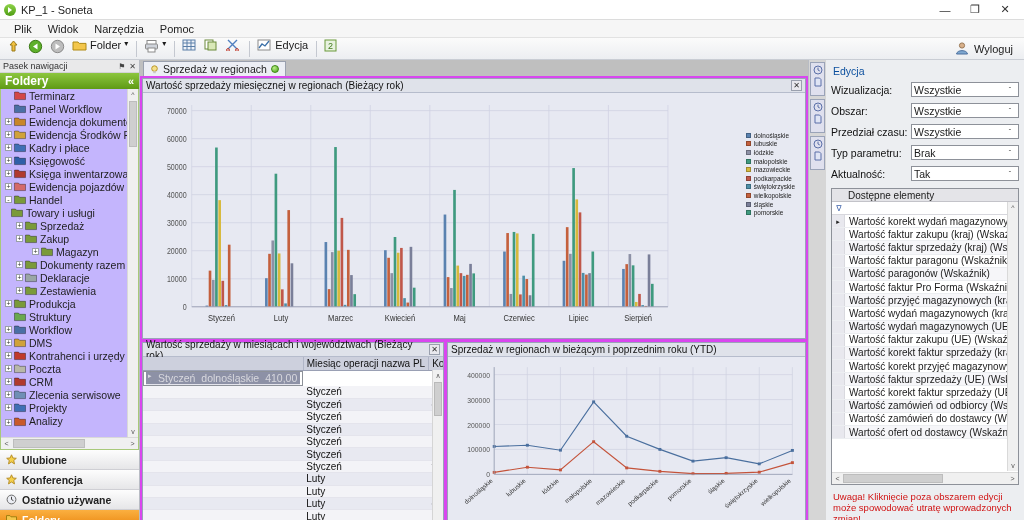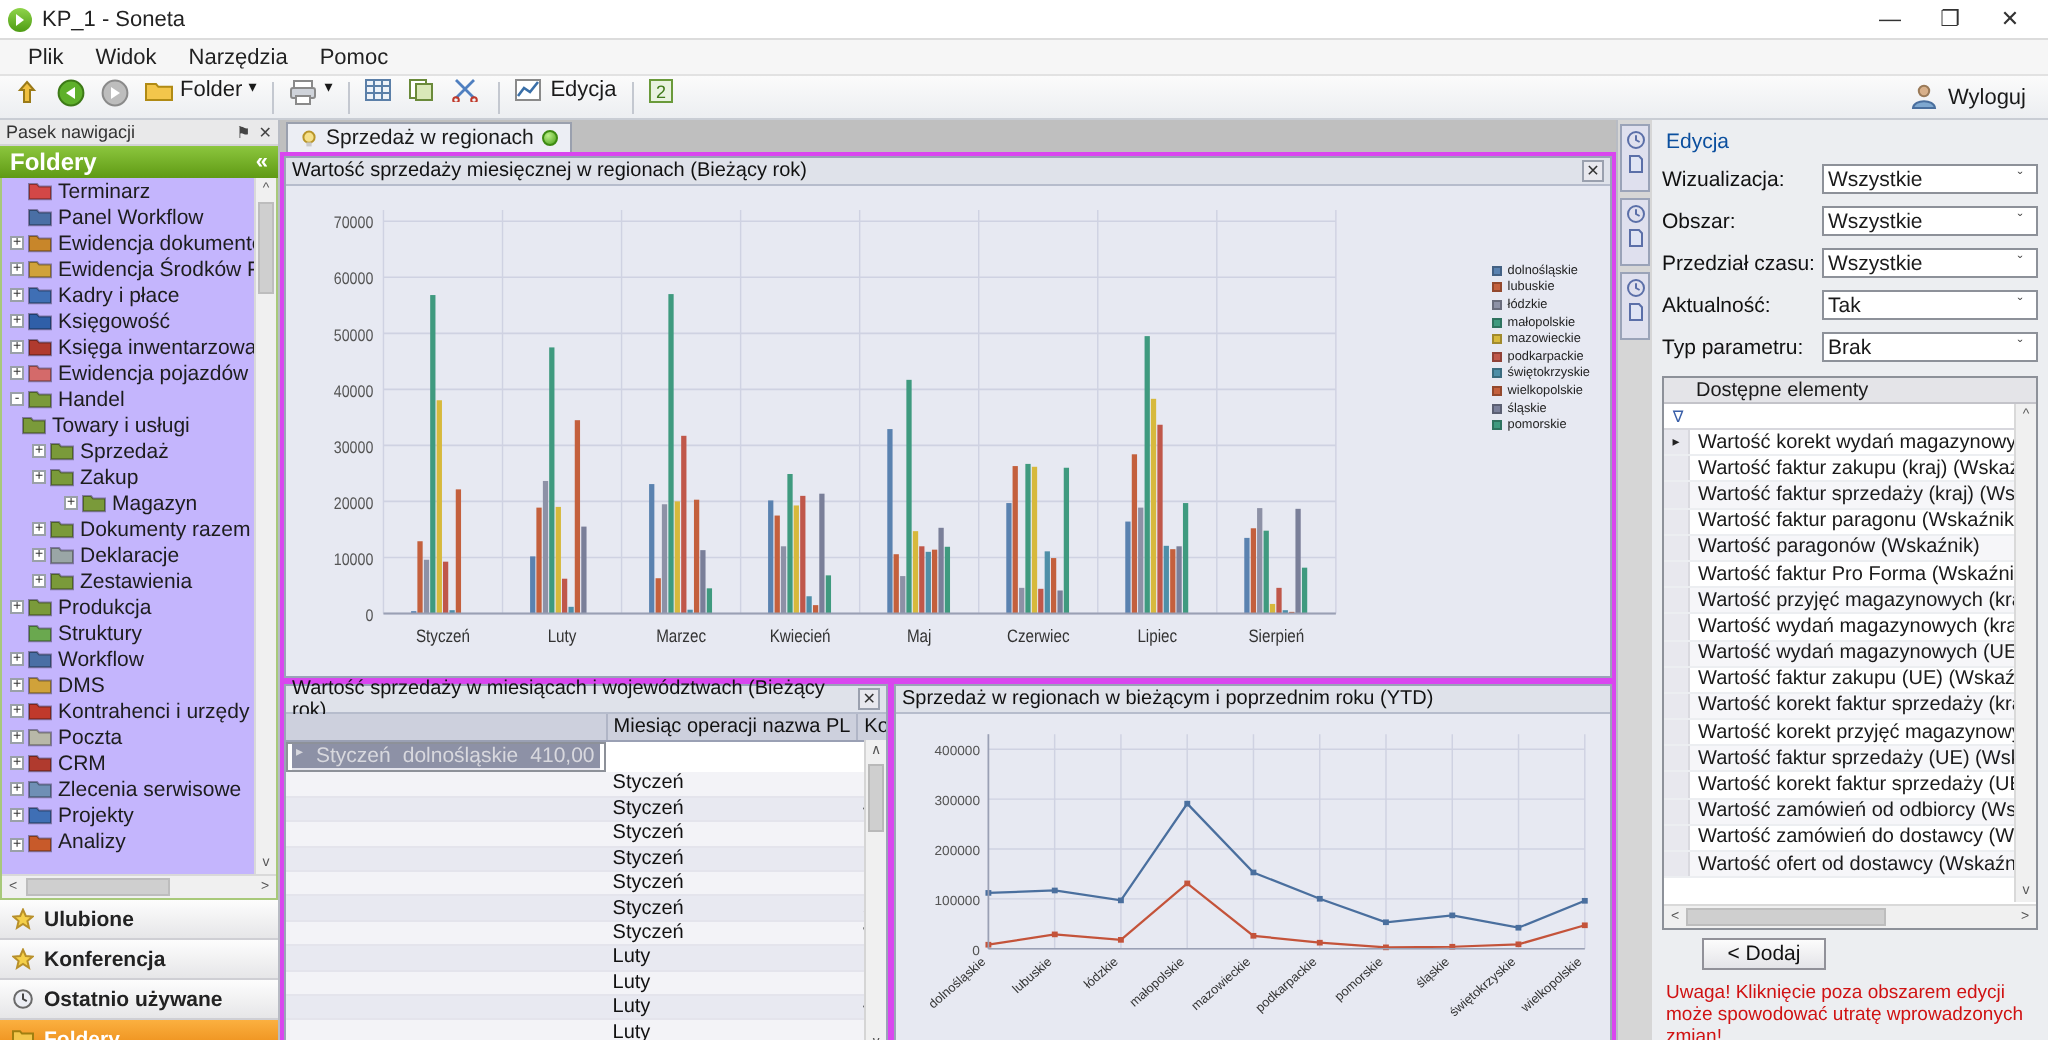--- a/index.html
+++ b/index.html
@@ -987,30 +987,30 @@
             </div>
           </div>
           <div class="frm-row">
             <label>Przedział czasu:</label>
             <div class="sel">
               <span>Wszystkie</span>
               <span class="cv">ˇ</span>
             </div>
           </div>
           <div class="frm-row">
+            <label>Typ parametru:</label>
+            <div class="sel">
+              <span>Brak</span>
+              <span class="cv">ˇ</span>
+            </div>
+          </div>
+          <div class="frm-row">
             <label>Aktualność:</label>
             <div class="sel">
               <span>Tak</span>
-              <span class="cv">ˇ</span>
-            </div>
-          </div>
-          <div class="frm-row">
-            <label>Typ parametru:</label>
-            <div class="sel">
-              <span>Brak</span>
               <span class="cv">ˇ</span>
             </div>
           </div>
         </div>
 
       <div class="lbox">
         <div class="lbox-hdr">Dostępne elementy</div>
         <div class="lbox-filter">
           <span class="fi">∇</span>
           <input value="" style="">
@@ -1089,23 +1089,20 @@
           <div class="arw">^</div>
           <div class="arw" style="position:absolute;bottom:0;left:0;right:0">v</div>
         </div>
         <div class="lbox-hsb">
           <div class="arw">&lt;</div>
           <div class="thumb" style="width:100px"></div>
           <div class="arw" style="margin-left:auto">&gt;</div>
         </div>
       </div>
 
-      <div style="padding:4px 0 0 20px">
-        <span class="btn">&lt; Dodaj</span>
-      </div>
       <div class="warn">Uwaga! Kliknięcie poza obszarem edycji może spowodować utratę wprowadzonych zmian!</div>
     </div>
   </div>
 
   <div class="bottom">
     
   </div>
 </div>
 
 </body></html>

